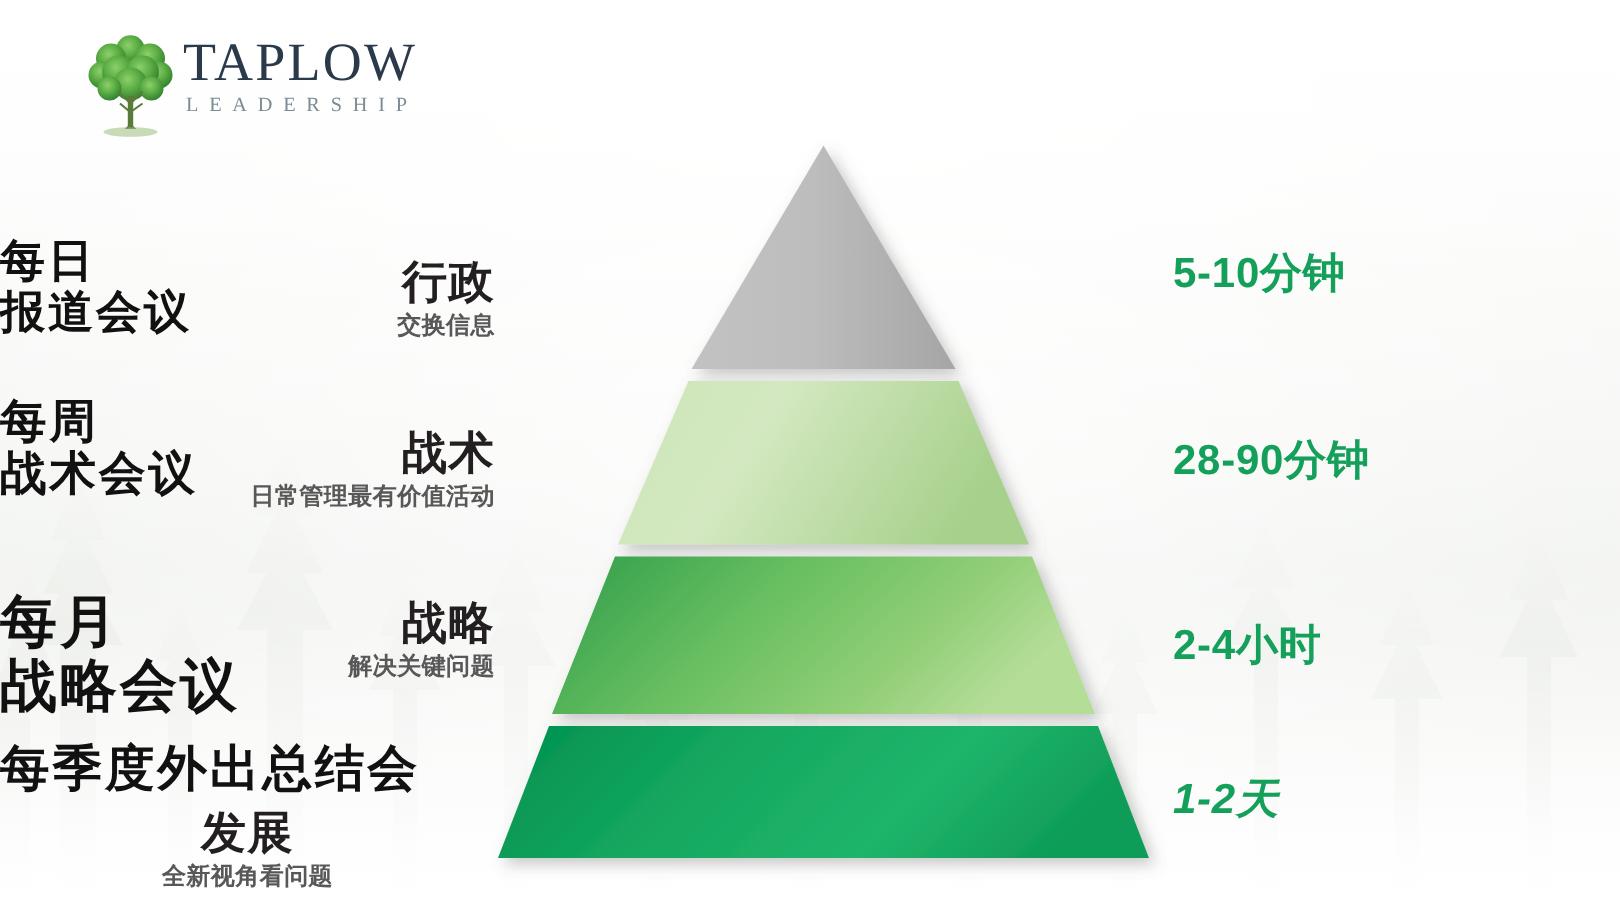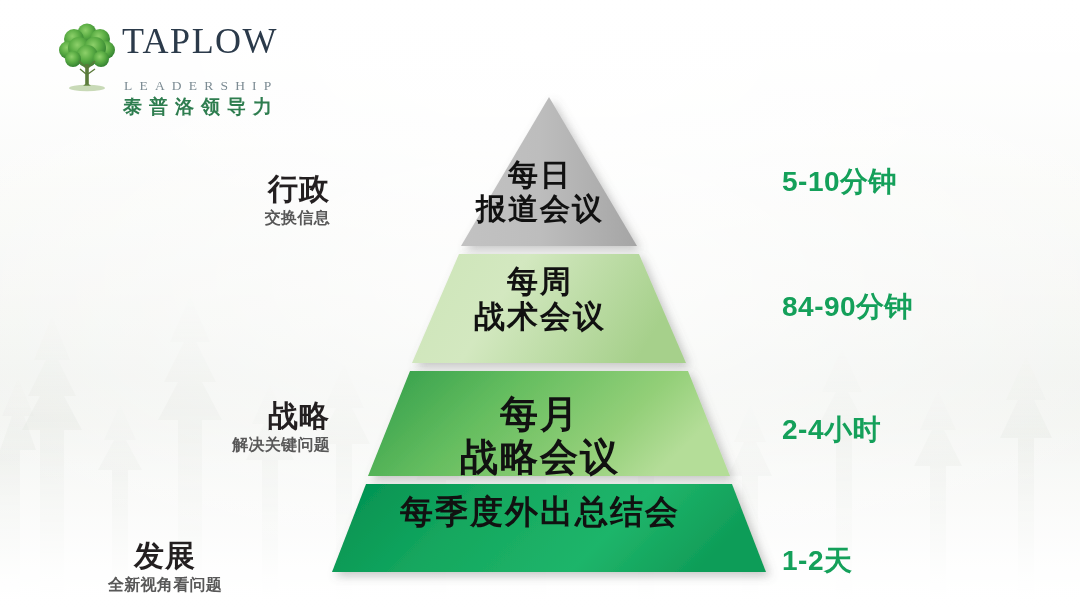--- a/index.html
+++ b/index.html
@@ -59,22 +59,23 @@
     line-height:42px;
     color:#2b3a4a;
     letter-spacing:1.5px;
   }
   #logo-leadership {
     font-family:"Liberation Serif","DejaVu Serif",serif;
     font-size:13.5px;
     line-height:16px;
     color:#7c8b93;
     letter-spacing:7.2px;
-    margin-top:16px;
+    margin-top:0;
     padding-left:2px;
+    text-align:center;
   }
   #logo-cn {
     font-size:19px;
     line-height:23px;
     color:#2e7d4f;
     letter-spacing:7px;
     margin-top:1px;
     padding-left:1px;
     font-weight:600;
   }
@@ -117,21 +118,21 @@
     color:#14a05a;
     letter-spacing:.5px;
     white-space:nowrap;
   }
 
   
   .tier-text {
     position:absolute;
     z-index:5;
     width:100%;
-    text-align:center;
+    text-align:left;
     color:#111111;
     font-family:"DejaVu Serif","Liberation Serif",serif;
     font-weight:bold;
     line-height:1.14;
     letter-spacing:2px;
     pointer-events:none;
   }
 </style>
 </head>
 <body>
@@ -189,21 +190,20 @@
         <circle cx="15" cy="39" r="8" fill="url(#folg)"></circle>
         <circle cx="43" cy="39" r="8" fill="url(#folg)"></circle>
         <path d="M27.2 44 L27.2 64 L25 66 L33 66 L30.8 64 L30.8 44 Z" fill="#5a7a3a"></path>
         <path d="M28 48 L21 41 M30 48 L37 41 M28 54 L22 49 M30 54 L37 49" stroke="#5a7a3a" stroke-width="1.4" fill="none"></path>
         <ellipse cx="29" cy="68" rx="18" ry="3.2" fill="#9dbb7e" opacity=".55"></ellipse>
       </g>
     </svg>
     <div id="logo-words">
       <div id="logo-taplow">TAPLOW</div>
       <div id="logo-leadership">LEADERSHIP</div>
-      <div id="logo-cn">泰普洛领导力</div>
     </div>
   </div>
 
   <svg id="pyramid" viewBox="0 0 1080 608">
     <defs>
       <linearGradient id="g1" x1="0" y1="0" x2="1" y2="0">
         <stop offset="0%" stop-color="#c2c2c2"></stop>
         <stop offset="45%" stop-color="#bdbdbd"></stop>
         <stop offset="100%" stop-color="#a5a5a5"></stop>
       </linearGradient>
@@ -255,29 +255,33 @@
 
   <div class="tier-text" style="top:493px; font-size:33px;">
     <div>每季度外出总结会</div>
   </div>
 
   <div class="left-label" style="top:145px;">
     <div class="left-title">行政</div>
     <div class="left-sub">交换信息</div>
   </div>
 
+  <div class="left-label" style="top:259px;">
+    <div class="left-title">战术</div>
+    <div class="left-sub">日常管理最有价值活动</div>
+  </div>
 
   <div class="left-label" style="top:372px;">
     <div class="left-title">战略</div>
     <div class="left-sub">解决关键问题</div>
   </div>
 
   <div class="left-label" style="top:512px;text-align:center;">
     <div class="left-title">发展</div>
     <div class="left-sub">全新视角看问题</div>
   </div>
 
   <div class="right-label" style="top:163px;">5-10分钟</div>
-  <div class="right-label" style="top:288px;">84-90分钟</div>
+  <div class="right-label" style="top:288px;">28-90分钟</div>
   <div class="right-label" style="top:411px;">2-4小时</div>
-  <div class="right-label" style="top:542px;">1-2天</div>
+  <div class="right-label" style="top:514px;font-style:italic;">1-2天</div>
 
 </div>
 
 </body></html>

